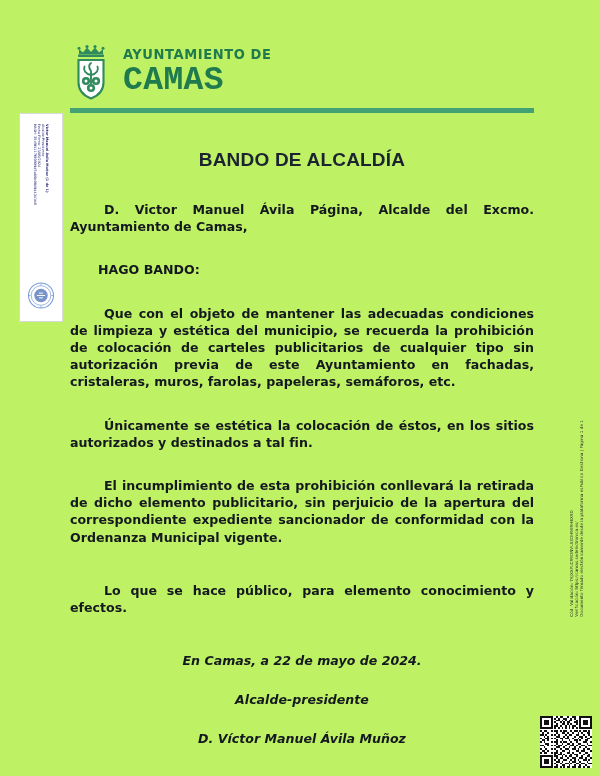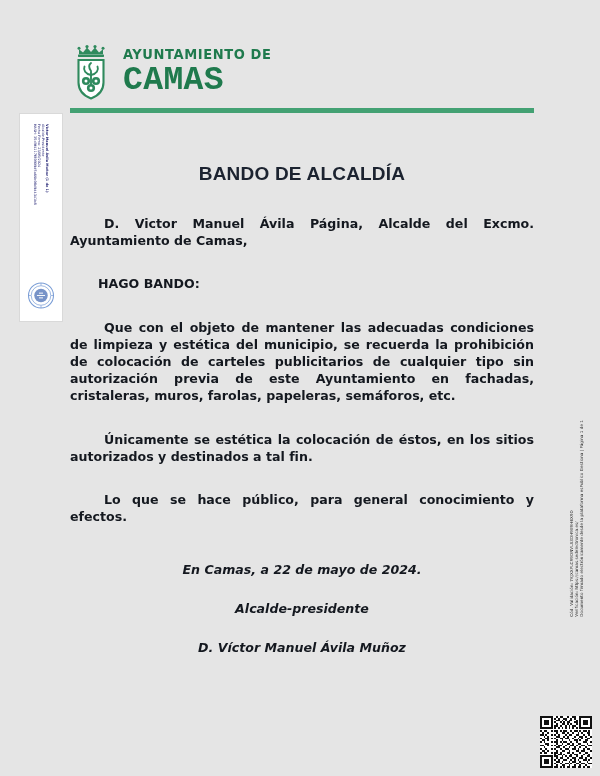--- a/index.html
+++ b/index.html
@@ -15,21 +15,21 @@
     overflow: hidden;
     font-family: "DejaVu Sans", sans-serif;
     color: #1b1f２8;
     color: #1b1f28;
   }
 
   
   .page {
     position: absolute;
     inset: 0;
-    background: #e5e5e5;
+    background: #bef264;
   }
 
   
   .header {
     position: absolute;
     left: 70px;
     top: 44px;
     width: 440px;
     height: 62px;
   }
@@ -147,21 +147,21 @@
     top: 145px;
     width: 464px;
   }
   .doc-title {
     text-align: center;
     font-family: "Liberation Sans", sans-serif;
     font-weight: 700;
     font-size: 19px;
     letter-spacing: 0.2px;
     color: #1c2330;
-    margin: 18px 0 30px 0;
+    margin: 4px 0 30px 0;
   }
   p.body-par {
     margin: 0 0 13px 0;
     text-align: justify;
     text-justify: inter-word;
     font-family: "DejaVu Sans", sans-serif;
     font-weight: 700;
     font-size: 12.6px;
     line-height: 17.2px;
     color: #14181f;
@@ -262,22 +262,23 @@
     <h1 class="doc-title">BANDO DE ALCALDÍA</h1>
 
     <p class="body-par gap-lg">D. Victor Manuel Ávila Página, Alcalde del Excmo. Ayuntamiento de Camas,</p>
 
     <p class="hago-saber">HAGO BANDO:</p>
 
     <p class="body-par gap-lg">Que con el objeto de mantener las adecuadas condiciones de limpieza y estética del municipio, se recuerda la prohibición de colocación de carteles publicitarios de cualquier tipo sin autorización previa de este Ayuntamiento en fachadas, cristaleras, muros, farolas, papeleras, semáforos, etc.</p>
 
     <p class="body-par gap-lg">Únicamente se estética la colocación de éstos, en los sitios autorizados y destinados a tal fin.</p>
 
-
-    <p class="body-par gap-xl">Lo que se hace público, para general conocimiento y efectos.</p>
+    <p class="body-par gap-xl">El incumplimiento de esta prohibición conllevará la retirada de dicho elemento publicitario, sin perjuicio de la apertura del correspondiente expediente sancionador de conformidad con la Ordenanza Municipal vigente.</p>
+
+    <p class="body-par gap-xl">Lo que se hace público, para elemento conocimiento y efectos.</p>
 
     <div class="centered-line">En Camas, a 22 de mayo de 2024.</div>
     <div class="centered-line">Alcalde-presidente</div>
     <div class="centered-line last">D. Víctor Manuel Ávila Muñoz</div>
   </div>
 
   <div class="right-margin">
     <div class="right-margin-text">
       <div>Cód. Validación: 7KJXXPLCR9DNVLX3DH9E9H6X9D</div>
       <div>Verificación: https://camas.sedelectronica.es/</div>

